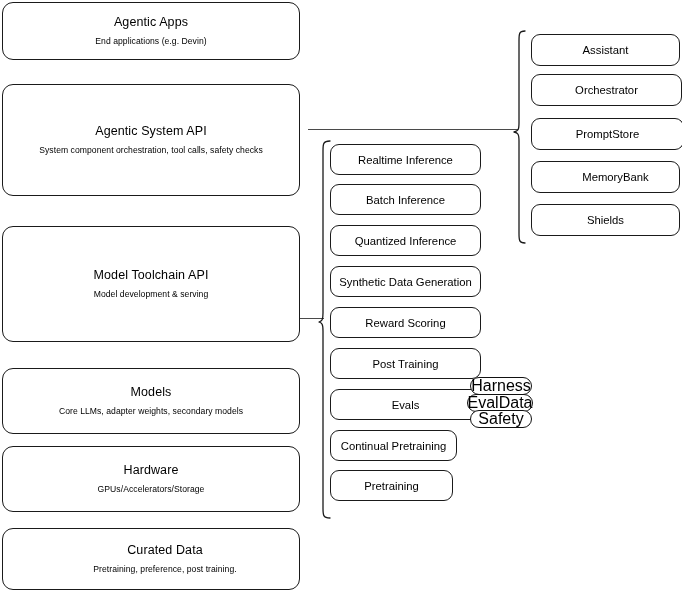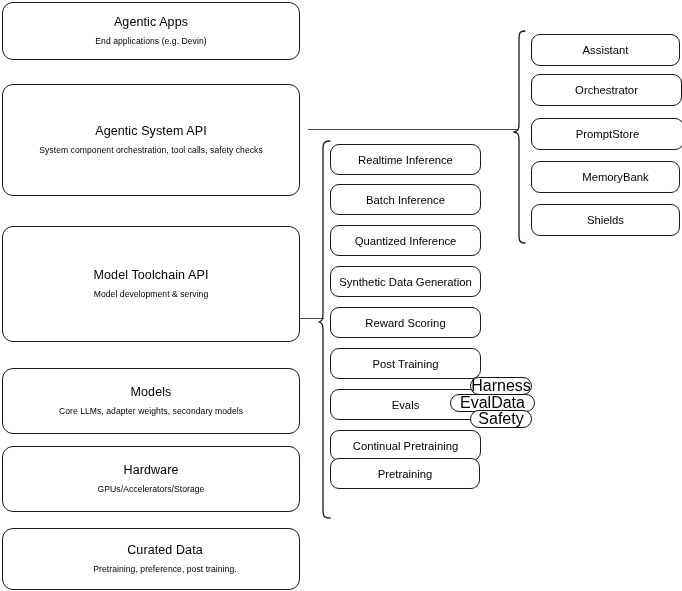--- a/index.html
+++ b/index.html
@@ -148,31 +148,31 @@
   </div>
   <div class="pill-box" style="left:330px; top:307px; width:151px; height:31px;">
     <span>Reward Scoring</span>
   </div>
   <div class="pill-box" style="left:330px; top:348px; width:151px; height:31px;">
     <span>Post Training</span>
   </div>
   <div class="pill-box" style="left:330px; top:389px; width:151px; height:31px;">
     <span>Evals</span>
   </div>
-  <div class="pill-box" style="left:330px; top:430px; width:151px; height:31px;">
+  <div class="pill-box" style="left:330px; top:430px; width:127px; height:31px;">
     <span>Continual Pretraining</span>
   </div>
-  <div class="pill-box" style="left:330px; top:458px; width:150px; height:31px;">
+  <div class="pill-box" style="left:330px; top:470px; width:123px; height:31px;">
     <span>Pretraining</span>
   </div>
 
   <div class="tag" style="left:470px; top:377px; width:62px; height:18px;">
     <span>Harness</span>
   </div>
-  <div class="tag" style="left:450px; top:394px; width:85px; height:18px;">
+  <div class="tag" style="left:467px; top:394px; width:66px; height:18px;">
     <span>EvalData</span>
   </div>
   <div class="tag" style="left:470px; top:410px; width:62px; height:18px;">
     <span>Safety</span>
   </div>
 
   <svg class="brace" style="left:513px; top:30px;" width="14" height="215" viewBox="0 0 14 215">
     <path d="M 12 1
              C 6 1, 6 4, 6 11
              L 6 93

